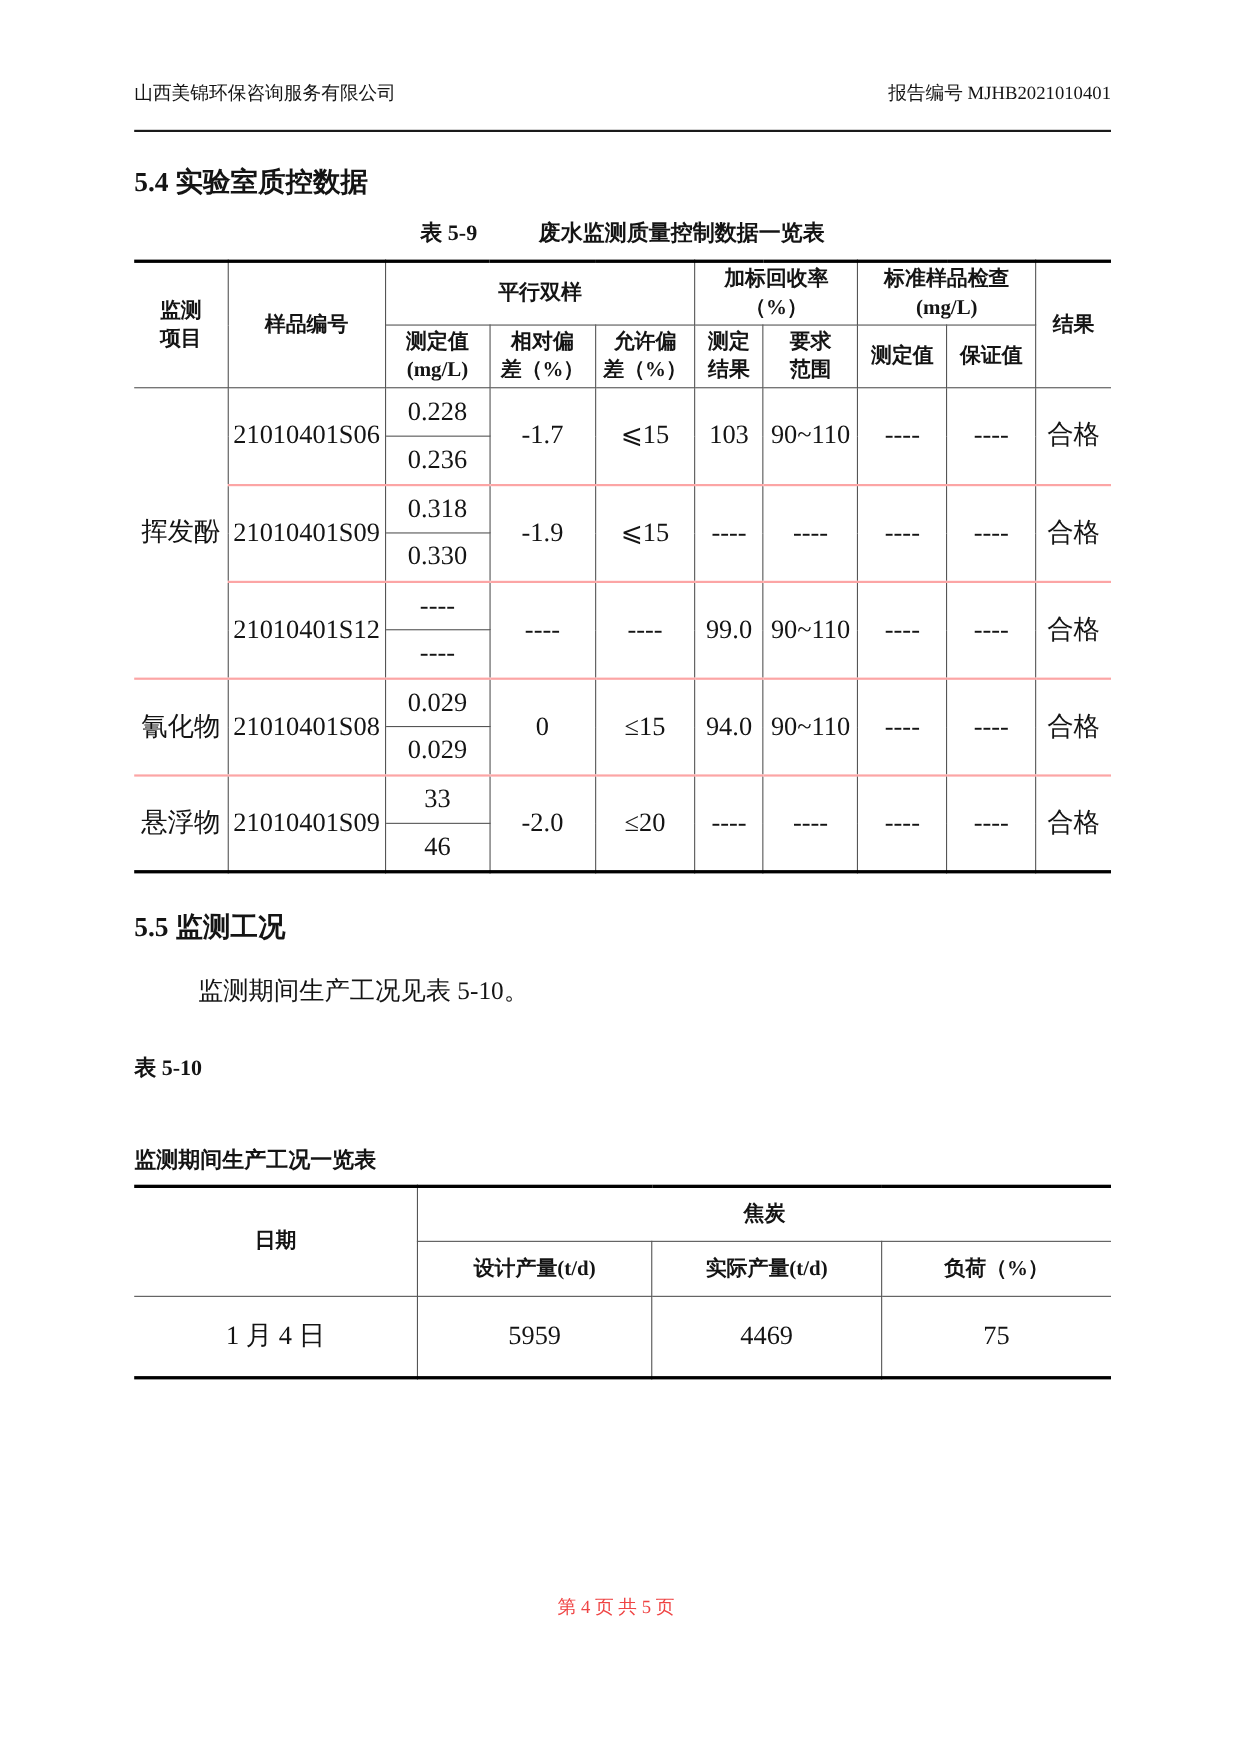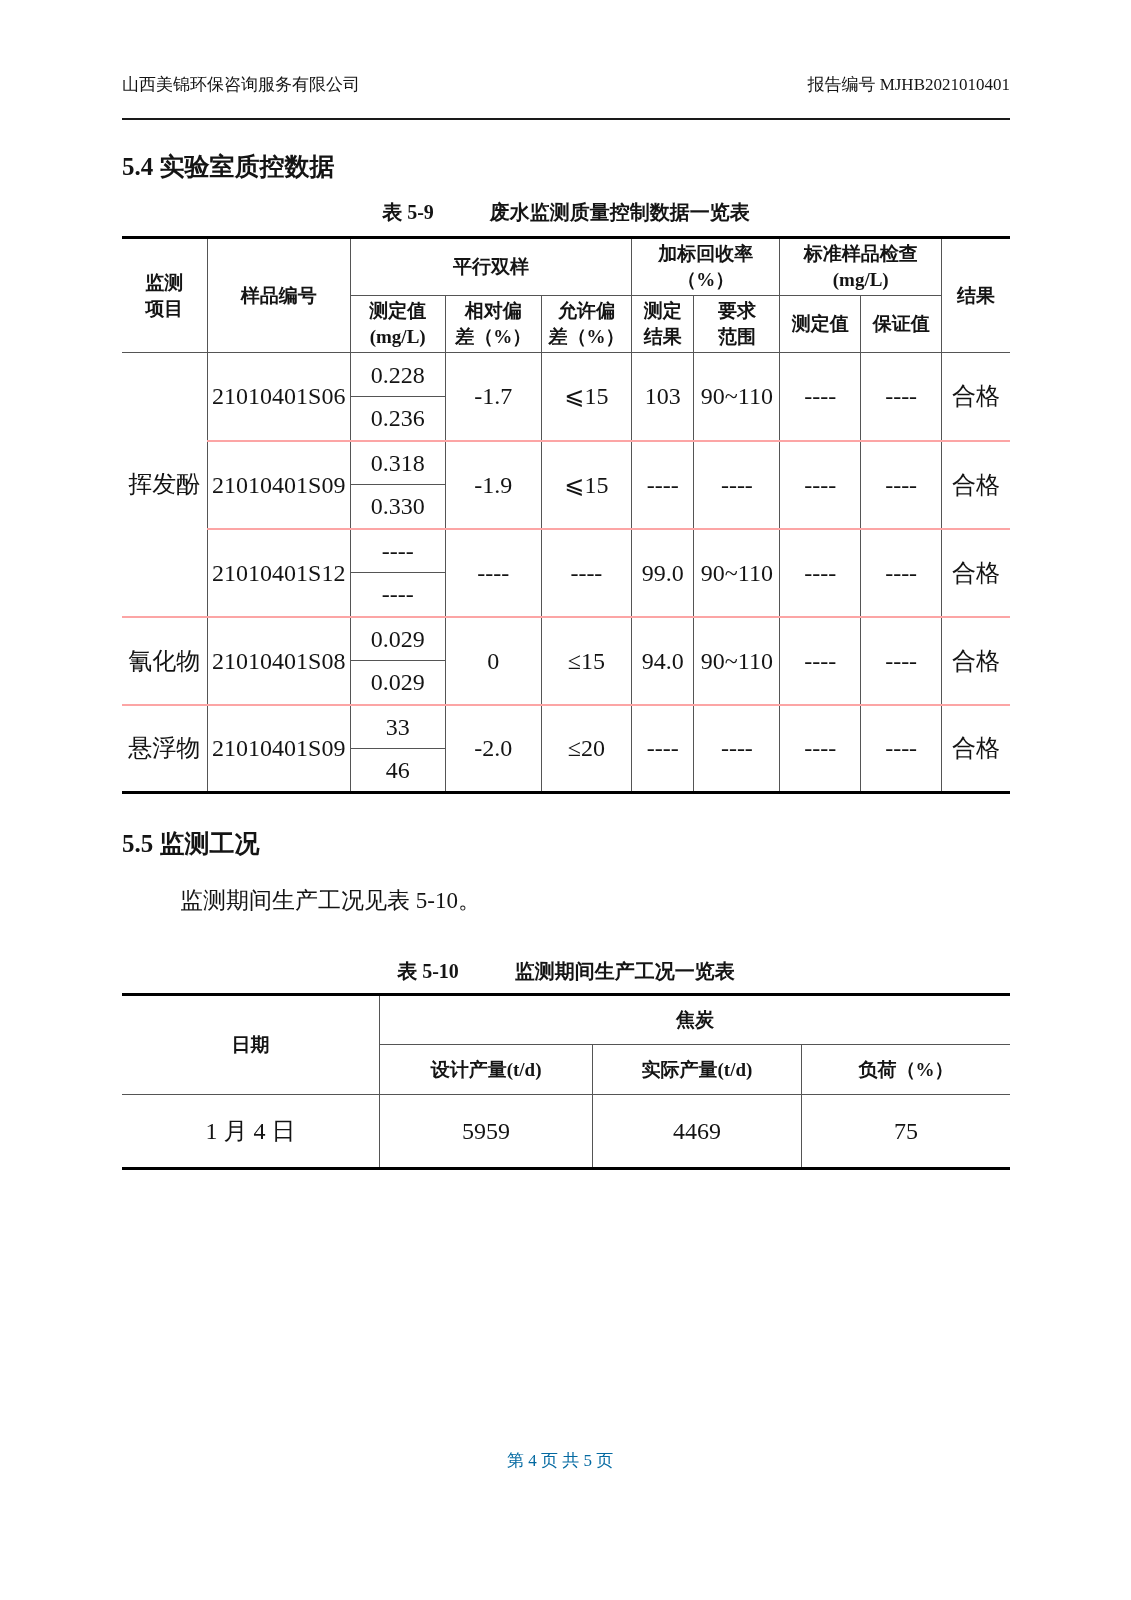--- a/index.html
+++ b/index.html
@@ -28,21 +28,21 @@
   h2.sec55 { margin-top: 34px; }
   p.body-par { font-size: 23px; line-height: 32px; margin-top: 30px; text-indent: 58px; }
   p.body-par55 { margin-top: 26px; font-family: Liberation Serif, serif; }
 
   
   .tbl-caption {
     display: flex; justify-content: center; align-items: baseline; gap: 56px;
     font-weight: bold; font-size: 20px; line-height: 28px;
   }
   .cap59 { margin-top: 16px; }
-  .cap510 { margin-top: 40px; }
+  .cap510 { margin-top: 40px; flex-direction: column; }
 
   
   table.doc {
     width: 100%;
     border-collapse: collapse;
     border-top: 3px solid #000;
     border-bottom: 3px solid #000;
     table-layout: fixed;
   }
   table.doc th, table.doc td {
@@ -62,21 +62,21 @@
   .t59 tbody tr { height: 44px; }
 
   .t510 { margin-top: 8px; }
   .t510 thead tr { height: 50px; }
   .t510 tbody tr { height: 74px; }
   .t510 th { font-size: 20px; }
 
   
   .pg-footer {
     position: absolute; left: 0; right: 11px; bottom: 128px;
-    text-align: center; font-size: 17px; color: #0369a1;
+    text-align: center; font-size: 17px; color: #ef4444;
   }
 </style>
 </head>
 <body>
 
 <div class="page">
   <div class="content">
 
     <div class="pg-header">
       <span>山西美锦环保咨询服务有限公司</span>

